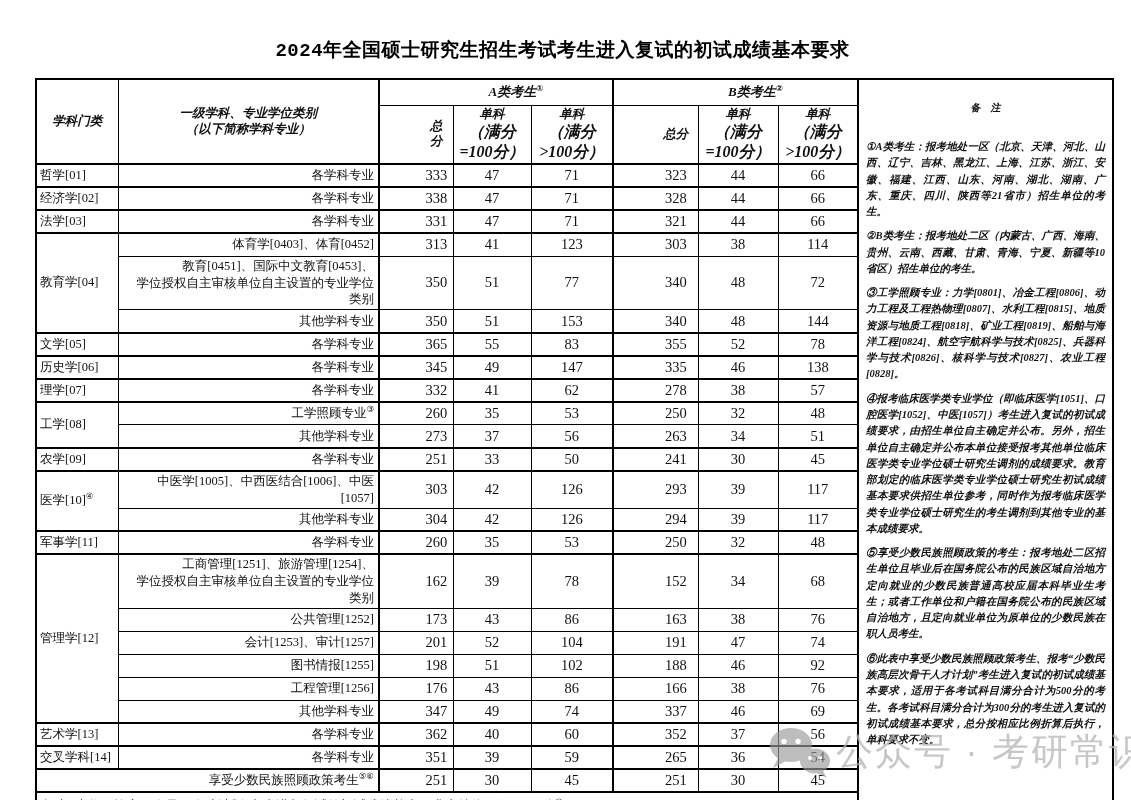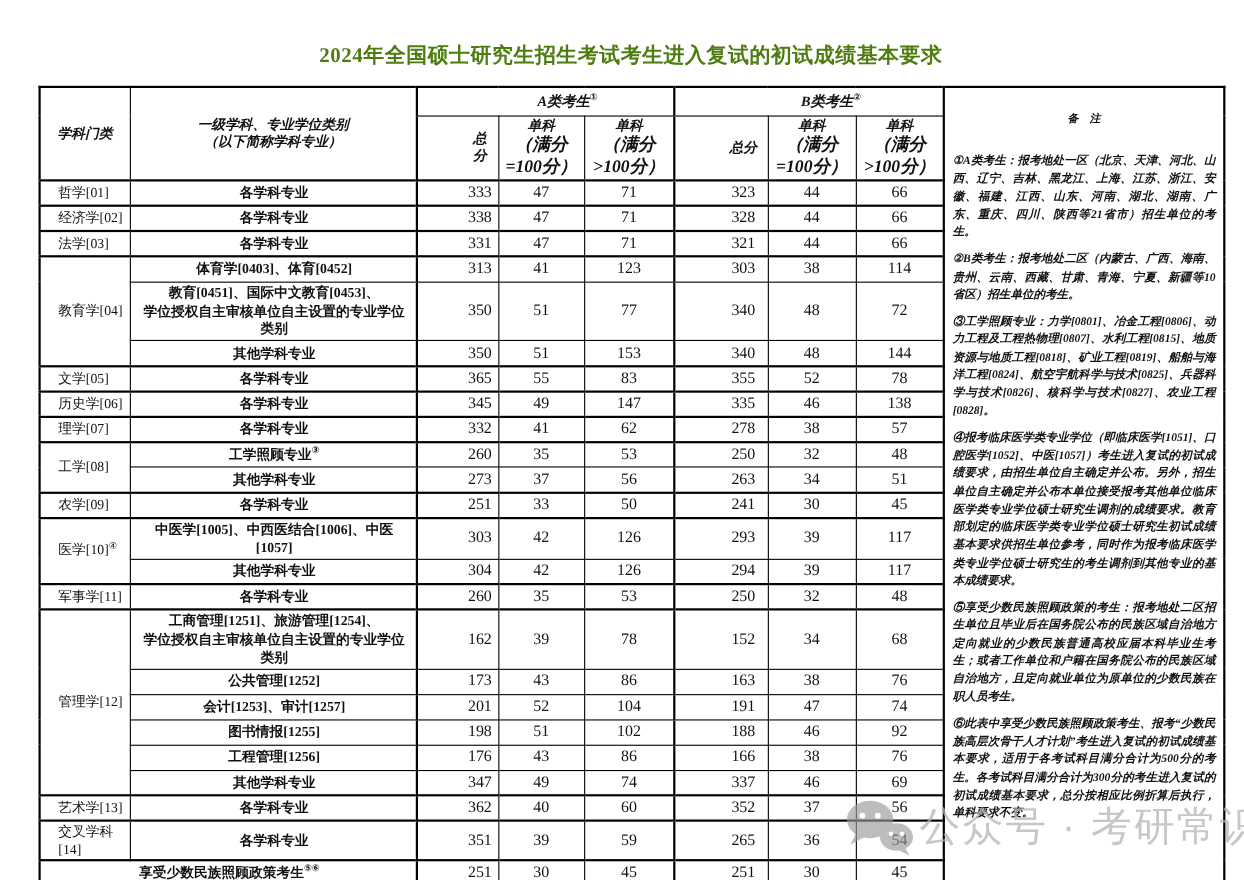--- a/index.html
+++ b/index.html
@@ -1,33 +1,33 @@
 <!DOCTYPE html>
 <html><head>
 <meta charset="utf-8">
 <style>
   html,body{margin:0;padding:0;background:#fff;}
   body{width:1131px;height:800px;position:relative;overflow:hidden;
        font-family:"Liberation Serif", serif;color:#111;}
-  .page-title{position:absolute;top:37px;left:35px;width:1077px;text-align:center;
-       font-family:Liberation Serif, serif;font-weight:bold;font-size:19px;color:#4d7c0f;
+  .page-title{position:absolute;top:37px;left:24px;width:1077px;text-align:center;
+       font-family:Liberation Mono, monospace;font-weight:bold;font-size:19px;color:#000000;
        letter-spacing:.5px;}
   table.score{position:absolute;top:78px;left:35px;width:1077px;border-collapse:collapse;
        table-layout:fixed;border:2px solid #000;}
   td{border:1px solid #000;padding:1px 4px;vertical-align:middle;overflow:hidden;}
   tr.h1{height:26px;} tr.h2{height:36px;} tr.std{height:23px;} tr.tall{height:46px;} tr.foot{height:27px;}
   tr.gtop > td{border-top:2px solid #000;}
   .thick-l{border-left:2px solid #000 !important;padding-left:44px;}
   .hdr{text-align:center;font-style:italic;font-weight:bold;font-size:12.5px;line-height:1.25;}
   .hdr .sm{font-size:16px;font-weight:bold;}
   .grp{font-size:13px;}
   sup{font-size:8.5px;vertical-align:super;line-height:0;
       font-family:"DejaVu Sans", sans-serif;font-style:normal;}
-  .cat{text-align:left;font-size:12.5px;padding-left:16px;}
-  .major{text-align:center;font-size:12.5px;padding-left:6px;line-height:1.35;font-weight:bold;}
+  .cat{text-align:left;font-size:12.5px;padding-left:3px;}
+  .major{text-align:right;font-size:12.5px;padding-left:6px;line-height:1.35;}
   .num{text-align:center;font-size:14.5px;}
   .footnote{text-align:left;font-size:13px;padding-left:6px;}
   .remarks-cell{vertical-align:top;padding:0;}
   .remarks-header{height:56px;display:flex;align-items:center;justify-content:center;
       font-weight:bold;font-style:italic;font-size:10px;}
   .remarks-body{padding:3px 7px 4px 7px;font-size:10.5px;font-weight:bold;font-style:italic;
       line-height:1.55;text-align:justify;}
   .remarks-body p{margin:0 0 8px 0;}
   .watermark{position:absolute;left:768px;top:726px;display:flex;align-items:center;z-index:5;
       pointer-events:none;}

